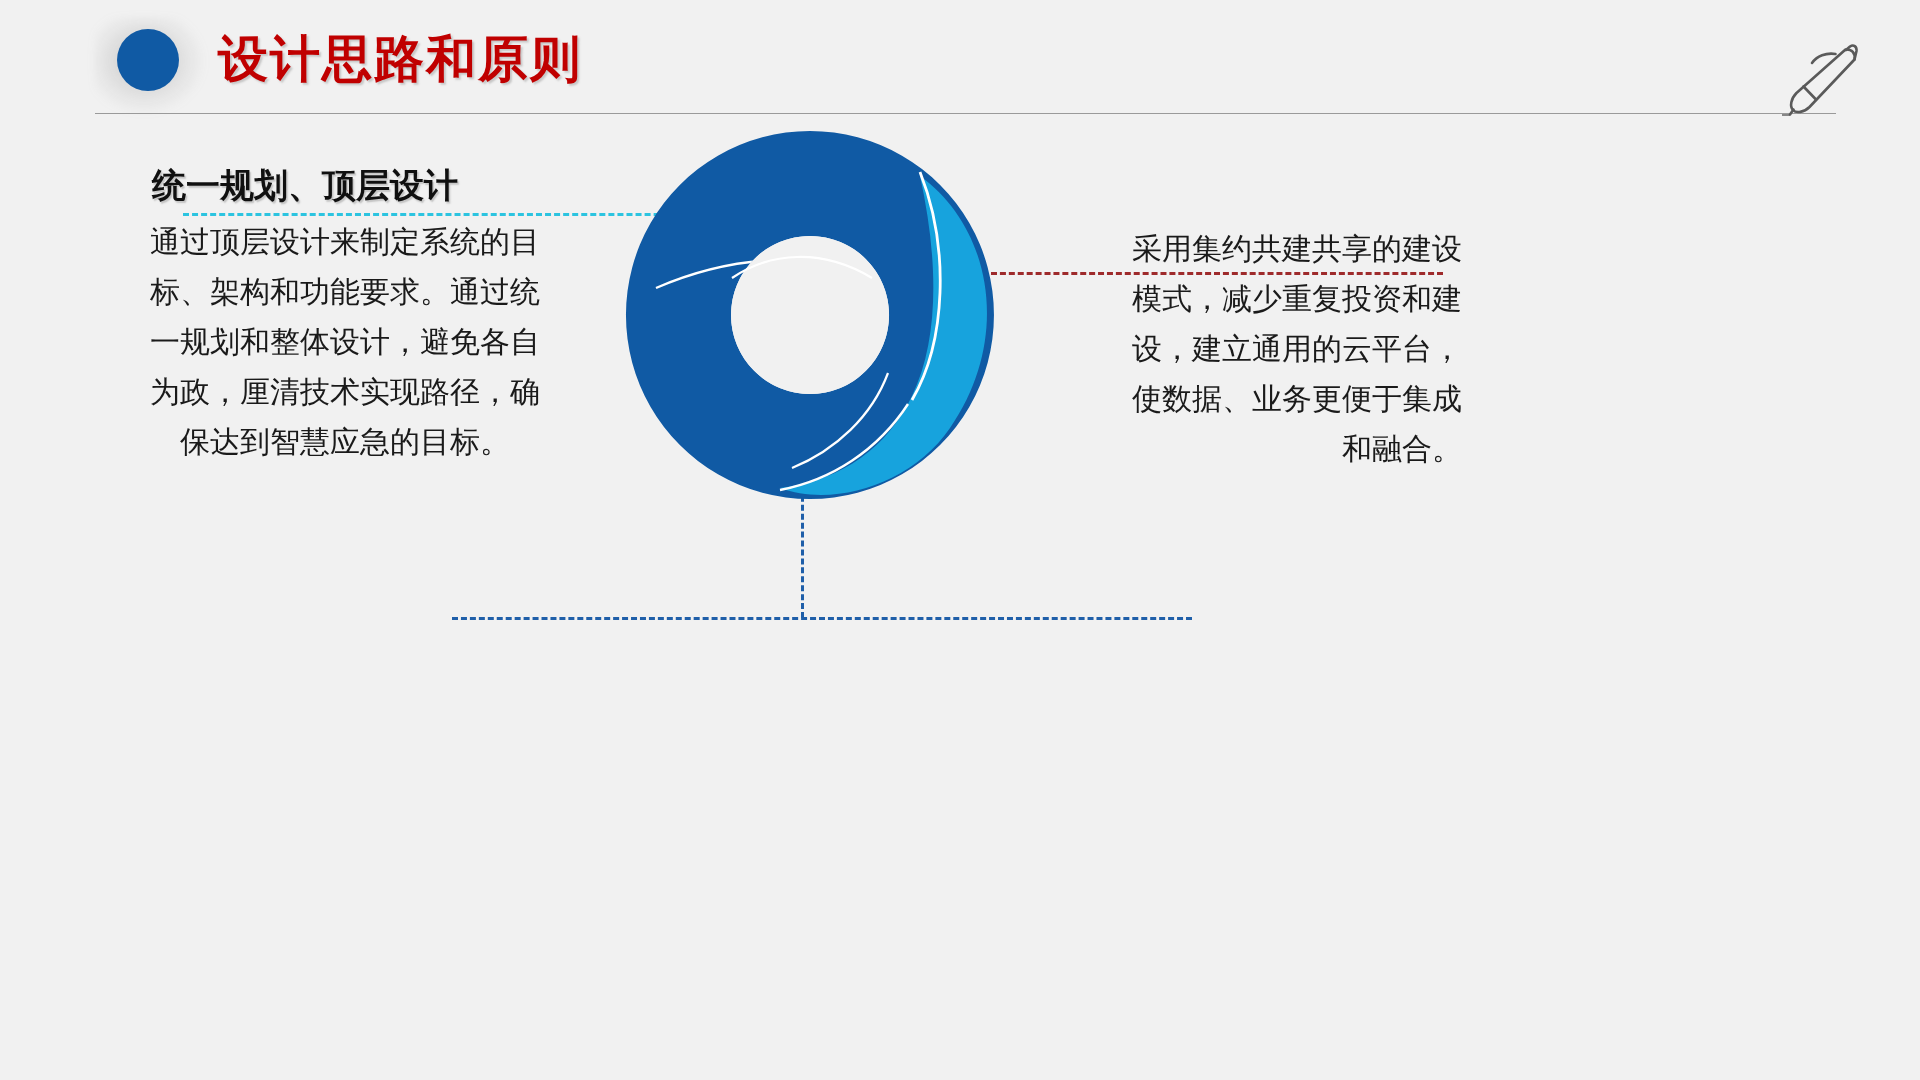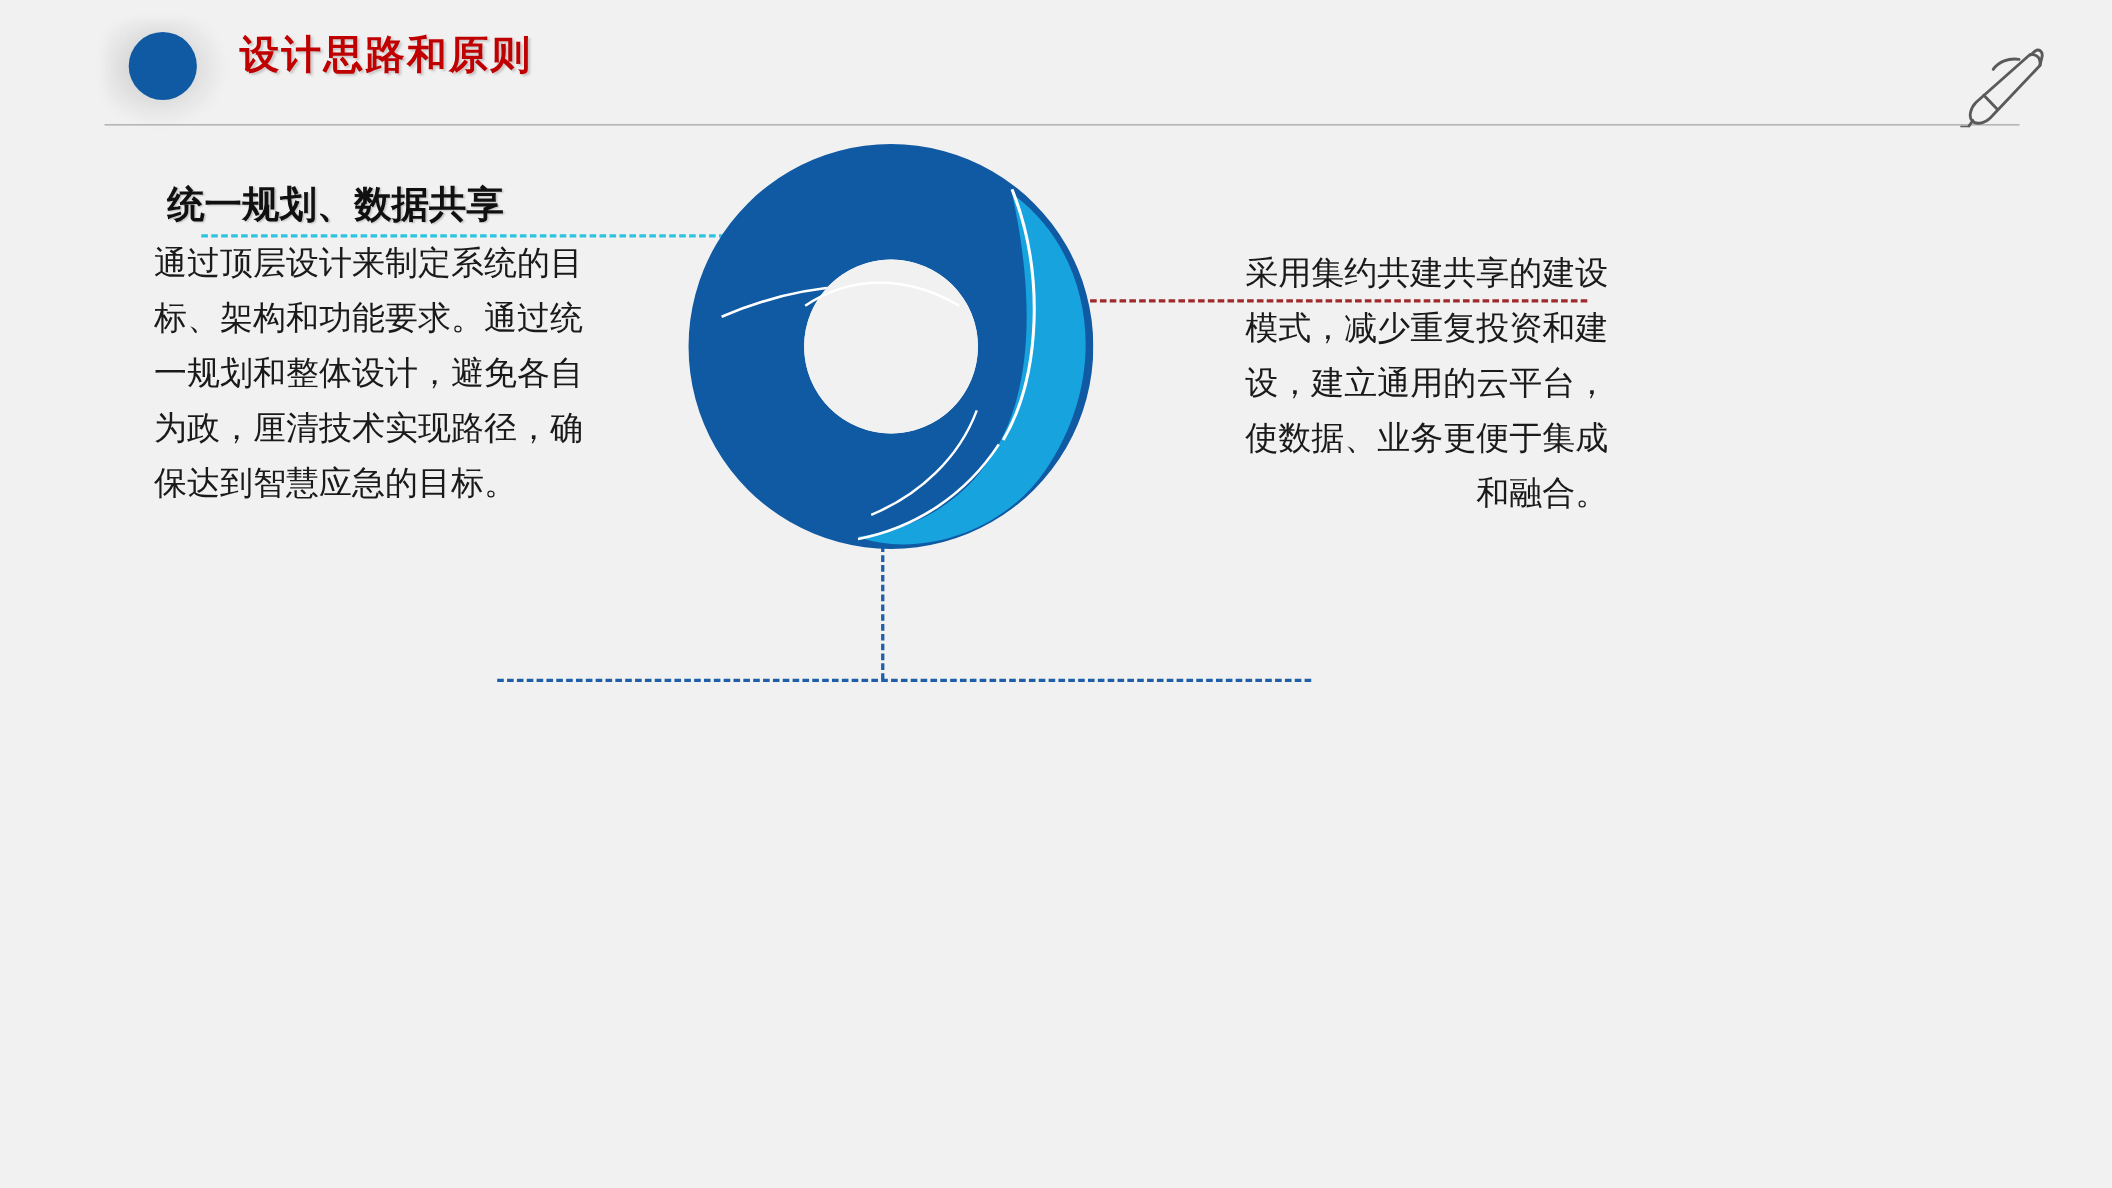--- a/index.html
+++ b/index.html
@@ -45,21 +45,21 @@
     top: 18px;
     width: 110px;
     height: 96px;
     background: radial-gradient(ellipse at 45% 45%, rgba(90,90,90,0.30) 0%, rgba(120,120,120,0.12) 45%, rgba(160,160,160,0.0) 72%);
     filter: blur(4px);
   }
   .header-title {
     position: absolute;
     left: 218px;
     top: 26px;
-    font-size: 36px;
+    font-size: 50px;
     font-weight: bold;
     color: #c00000;
     letter-spacing: 2px;
     white-space: nowrap;
     text-shadow: 2px 2px 2px rgba(120,120,120,0.35);
   }
   .header-rule {
     position: absolute;
     left: 95px;
     top: 113px;
@@ -138,24 +138,23 @@
   .block-left {
     left: 140px;
     top: 163px;
     width: 420px;
   }
   .block-left .block-heading {
     padding-left: 12px;
     margin-bottom: 8px;
   }
   .block-left .block-body {
-    text-align: left;
+    text-align: center;
     padding-right: 4px;
     width: 410px;
-    font-family: Liberation Mono, monospace;
   }
 
   
   .block-right {
     left: 1110px;
     top: 224px;
     width: 352px;
   }
   .block-right .block-heading {
     text-align: right;
@@ -236,21 +235,21 @@
       <path d="M160 362 C 212 352 258 322 288 276" fill="none" stroke="#ffffff" stroke-width="2.4"></path>
     </g>
 
     <circle cx="190" cy="187" r="79" fill="#f1f1f1"></circle>
 
     <path d="M112 150 C 150 124 202 120 252 150" fill="none" stroke="#ffffff" stroke-width="2.2"></path>
     <path d="M268 245 C 252 288 216 322 172 340" fill="none" stroke="#ffffff" stroke-width="2.2"></path>
   </svg>
 
   <div class="block block-left">
-    <div class="block-heading">统一规划、数据共享</div>
+    <div class="block-heading">统一规划、顶层设计</div>
     <div class="block-body">通过顶层设计来制定系统的目标、架构和功能要求。通过统一规划和整体设计，避免各自为政，厘清技术实现路径，确保达到智慧应急的目标。</div>
   </div>
 
   <div class="block block-right">
     <div class="block-body">采用集约共建共享的建设模式，减少重复投资和建设，建立通用的云平台，使数据、业务更便于集成和融合。</div>
   </div>
 
 
 </div>
 

